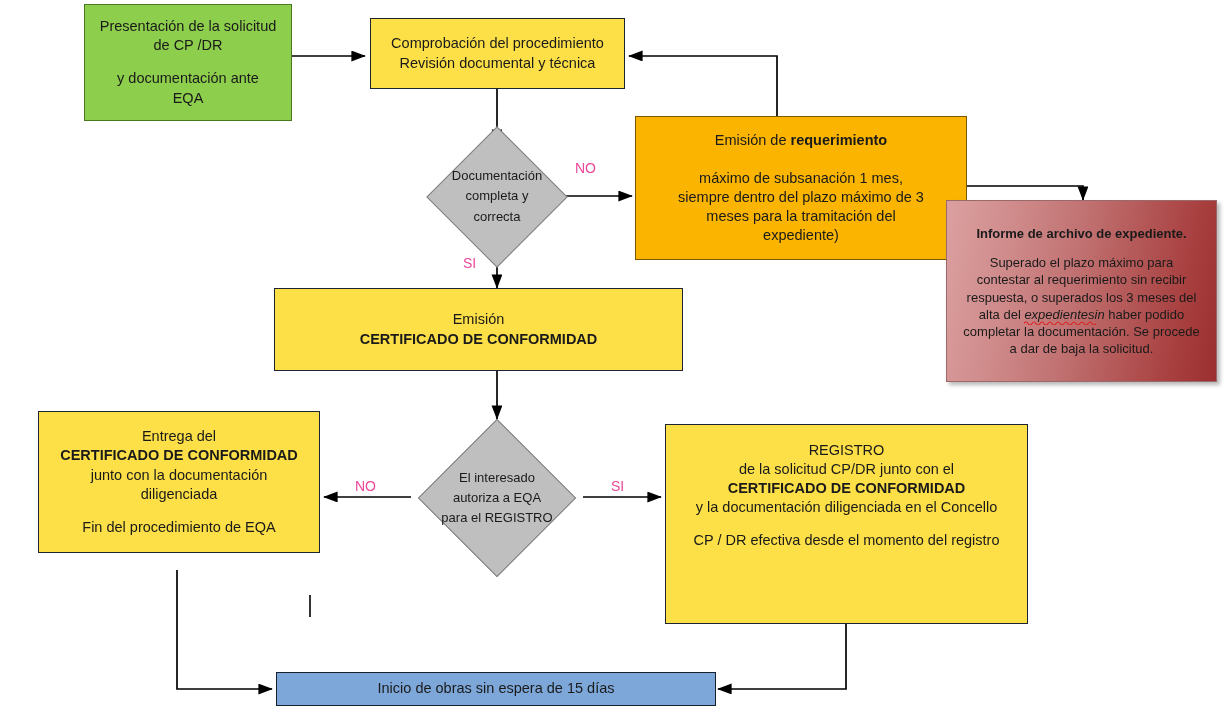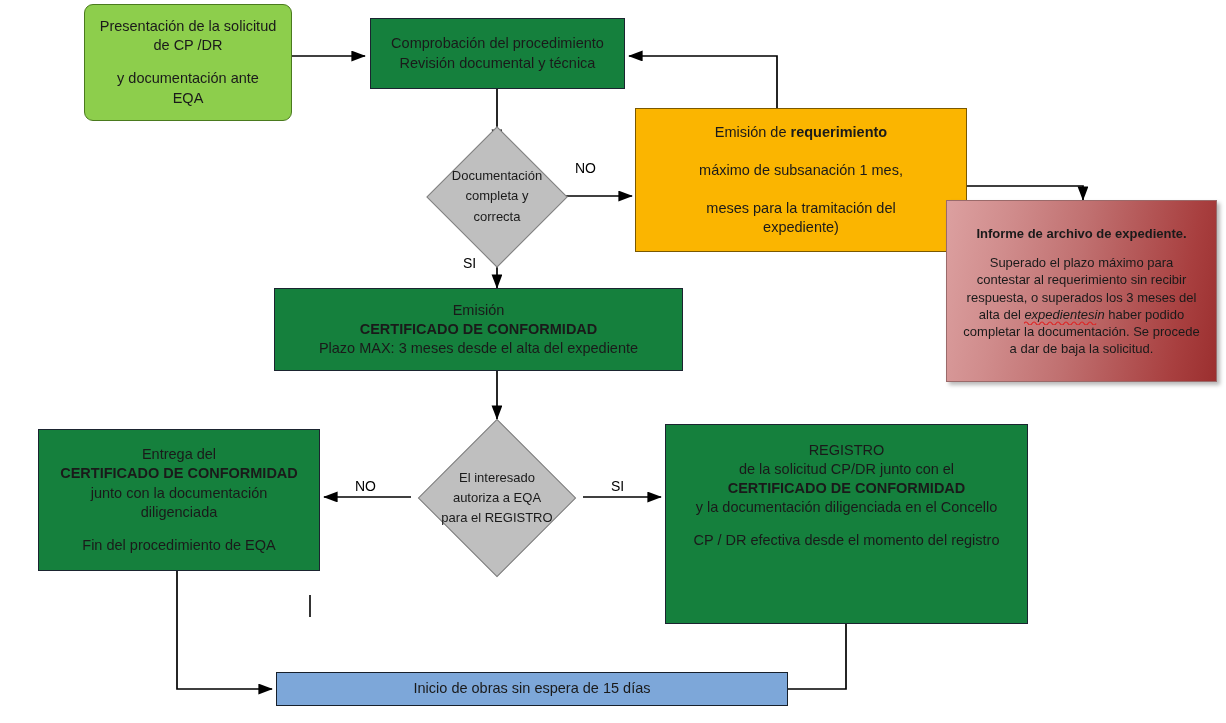--- a/index.html
+++ b/index.html
@@ -32,21 +32,21 @@
   .b { font-weight: bold; }
   .gap { display: block; height: 0.95em; }
 
   
   .box-green {
     background: #8DCE4C;
     border: 1px solid #4a7a1e;
     font-size: 14.5px;
   }
   .box-blue {
-    background: #15803d;
+    background: #fde047;
     border: 1px solid #1b2430;
     font-size: 14.5px;
   }
   .box-orange {
     background: #FBB500;
     border: 1px solid #7a5800;
     font-size: 14.5px;
   }
   .box-red {
     background: linear-gradient(100deg, #DCA0A0 0%, #D08C8C 22%, #C07070 48%, #A83F3F 85%, #9B2F2F 100%);
@@ -83,21 +83,21 @@
     font-size: 13px;
     line-height: 1.55;
     color: #1a1a1a;
     z-index: 2;
   }
 
   
   .edge-label {
     position: absolute;
     font-size: 14px;
-    color: #000000;
+    color: #ec4899;
     z-index: 4;
     white-space: nowrap;
   }
 
   
   #wires {
     position: absolute;
     left: 0; top: 0;
     width: 1226px;
     height: 723px;
@@ -142,43 +142,43 @@
       <path d="M583,497 L661,497" marker-end="url(#arrow)"></path>
 
       <path d="M177,570 L177,689 L272,689" marker-end="url(#arrow)"></path>
 
       <path d="M846,624 L846,689 L718,689" marker-end="url(#arrow)"></path>
 
       <path d="M310,595 L310,617" stroke-width="1.6"></path>
     </g>
   </svg>
 
-  <div class="node box-green" style="left:84px; top:4px; width:208px; height:117px;border-radius:9px;">
+  <div class="node box-green" style="left:84px; top:4px; width:208px; height:117px;">
     <div class="inner">
       <span>Presentación de la solicitud</span><br>
       <span>de CP /DR</span>
       <span class="gap"></span>
       <span>y documentación ante</span><br>
       <span>EQA</span>
     </div>
   </div>
 
   <div class="node box-blue" style="left:370px; top:18px; width:255px; height:71px;">
     <div class="inner">
       <span>Comprobación del procedimiento</span><br>
       <span>Revisión documental y técnica</span>
     </div>
   </div>
 
-  <div class="node box-orange" style="left:635px; top:108px; width:332px; height:144px;">
+  <div class="node box-orange" style="left:635px; top:116px; width:332px; height:144px;">
     <div class="inner">
       <span>Emisión de </span><span class="b">requerimiento</span><br>
       <br>
       <span>máximo de subsanación 1 mes,</span><br>
-      <br>
+      <span>siempre dentro del plazo máximo de 3</span><br>
       <span>meses para la tramitación del</span><br>
       <span>expediente)</span>
     </div>
   </div>
 
   <div class="node box-red" style="left:946px; top:200px; width:271px; height:182px;">
     <div class="inner" style="padding:0 10px;">
       <span class="b">Informe de archivo de expediente.</span>
       <span class="gap"></span>
       <span>Superado el plazo máximo para</span><br>
@@ -189,25 +189,24 @@
           </svg></span><span> haber podido</span><br>
       <span>completar la documentación. Se procede</span><br>
       <span>a dar de baja la solicitud.</span>
     </div>
   </div>
 
   <div class="node box-blue" style="left:274px; top:288px; width:409px; height:83px;">
     <div class="inner">
       <span>Emisión</span><br>
       <span class="b">CERTIFICADO DE CONFORMIDAD</span><br>
-      <span>Plazo MAX: 3 meses desde el alta del expediente</span>
-    </div>
-  </div>
-
-  <div class="node box-blue" style="left:38px; top:429px; width:282px; height:142px;align-items:center;">
+    </div>
+  </div>
+
+  <div class="node box-blue" style="left:38px; top:411px; width:282px; height:142px;align-items:center;">
     <div class="inner">
       <span>Entrega del</span><br>
       <span class="b">CERTIFICADO DE CONFORMIDAD</span><br>
       <span>junto con la documentación</span><br>
       <span>diligenciada</span>
       <span class="gap"></span>
       <span>Fin del procedimiento de EQA</span>
     </div>
   </div>
 
@@ -215,21 +214,21 @@
     <div class="inner" style="padding-top:16px;">
       <span>REGISTRO</span><br>
       <span>de la solicitud CP/DR junto con el</span><br>
       <span class="b">CERTIFICADO DE CONFORMIDAD</span><br>
       <span>y la documentación diligenciada en el Concello</span>
       <span class="gap"></span>
       <span>CP / DR efectiva desde el momento del registro</span>
     </div>
   </div>
 
-  <div class="node box-darkblue" style="left:276px; top:672px; width:512px; height:34px;">
+  <div class="node box-darkblue" style="left:276px; top:672px; width:440px; height:34px;">
     <div class="inner">
       <span>Inicio de obras sin espera de 15 días</span>
     </div>
   </div>
 
   <div class="diamond" style="left:411px; top:419px; width:172px; height:158px;">
     <div class="shape" style="left:30px; top:23px; width:112px; height:112px;"></div>
     <div class="dtext">
       <div>
         <span>El interesado</span><br>

